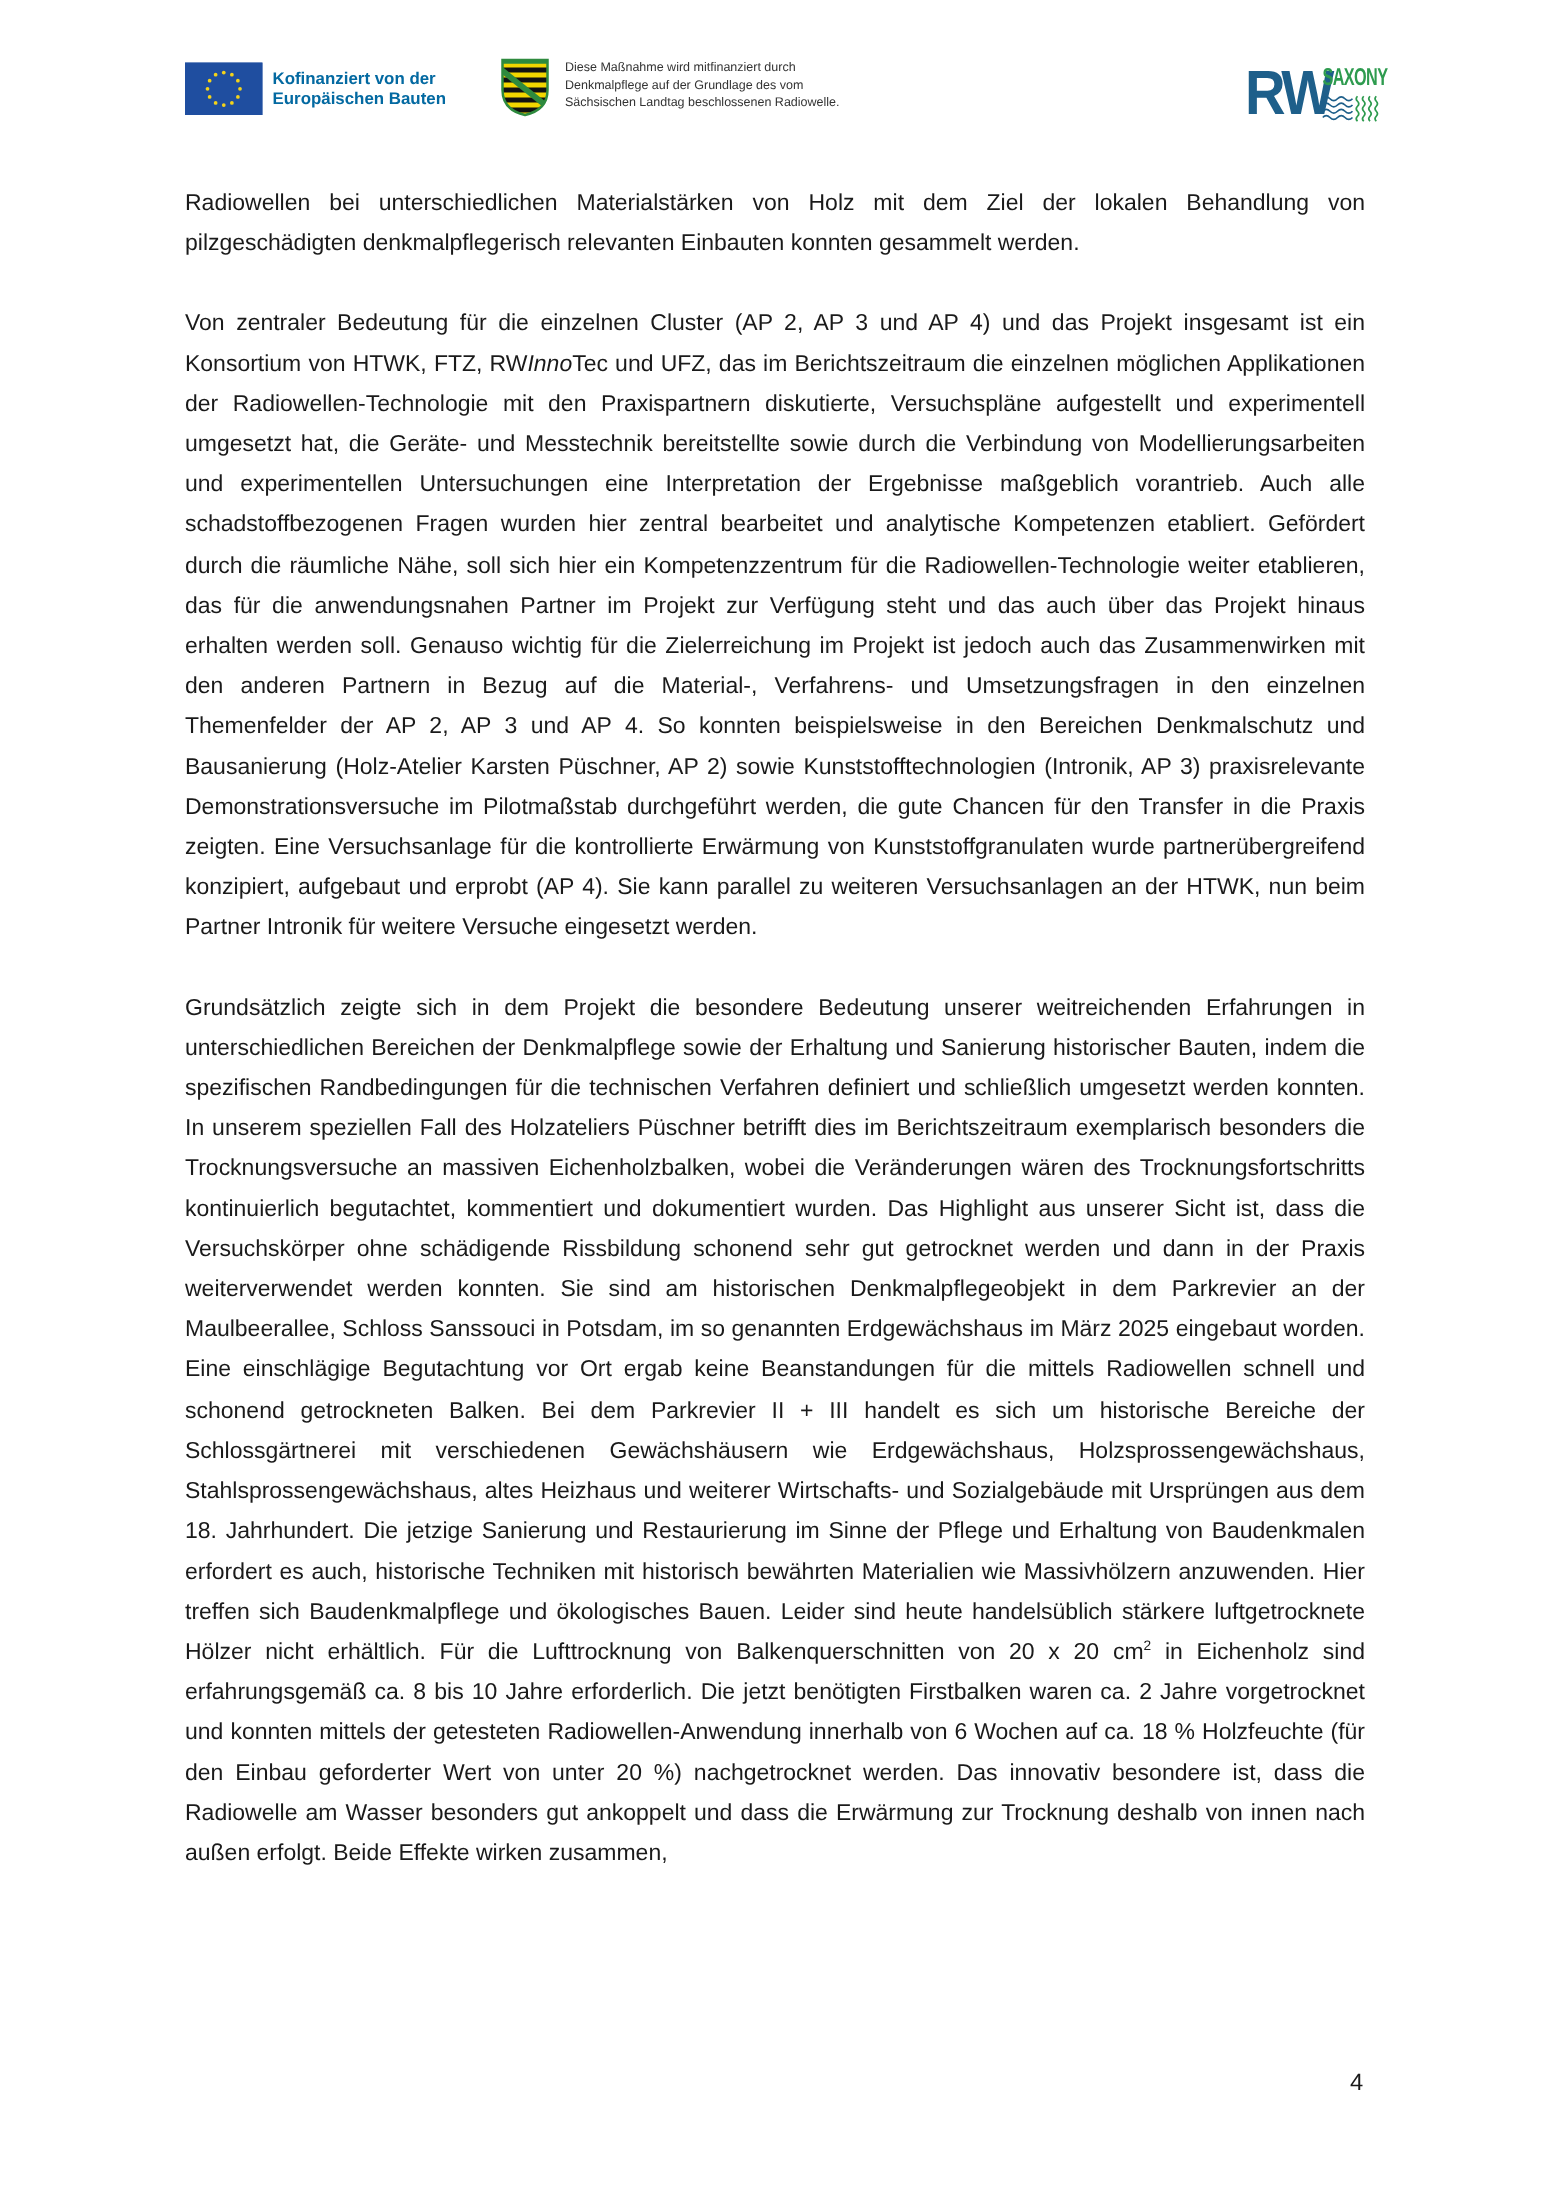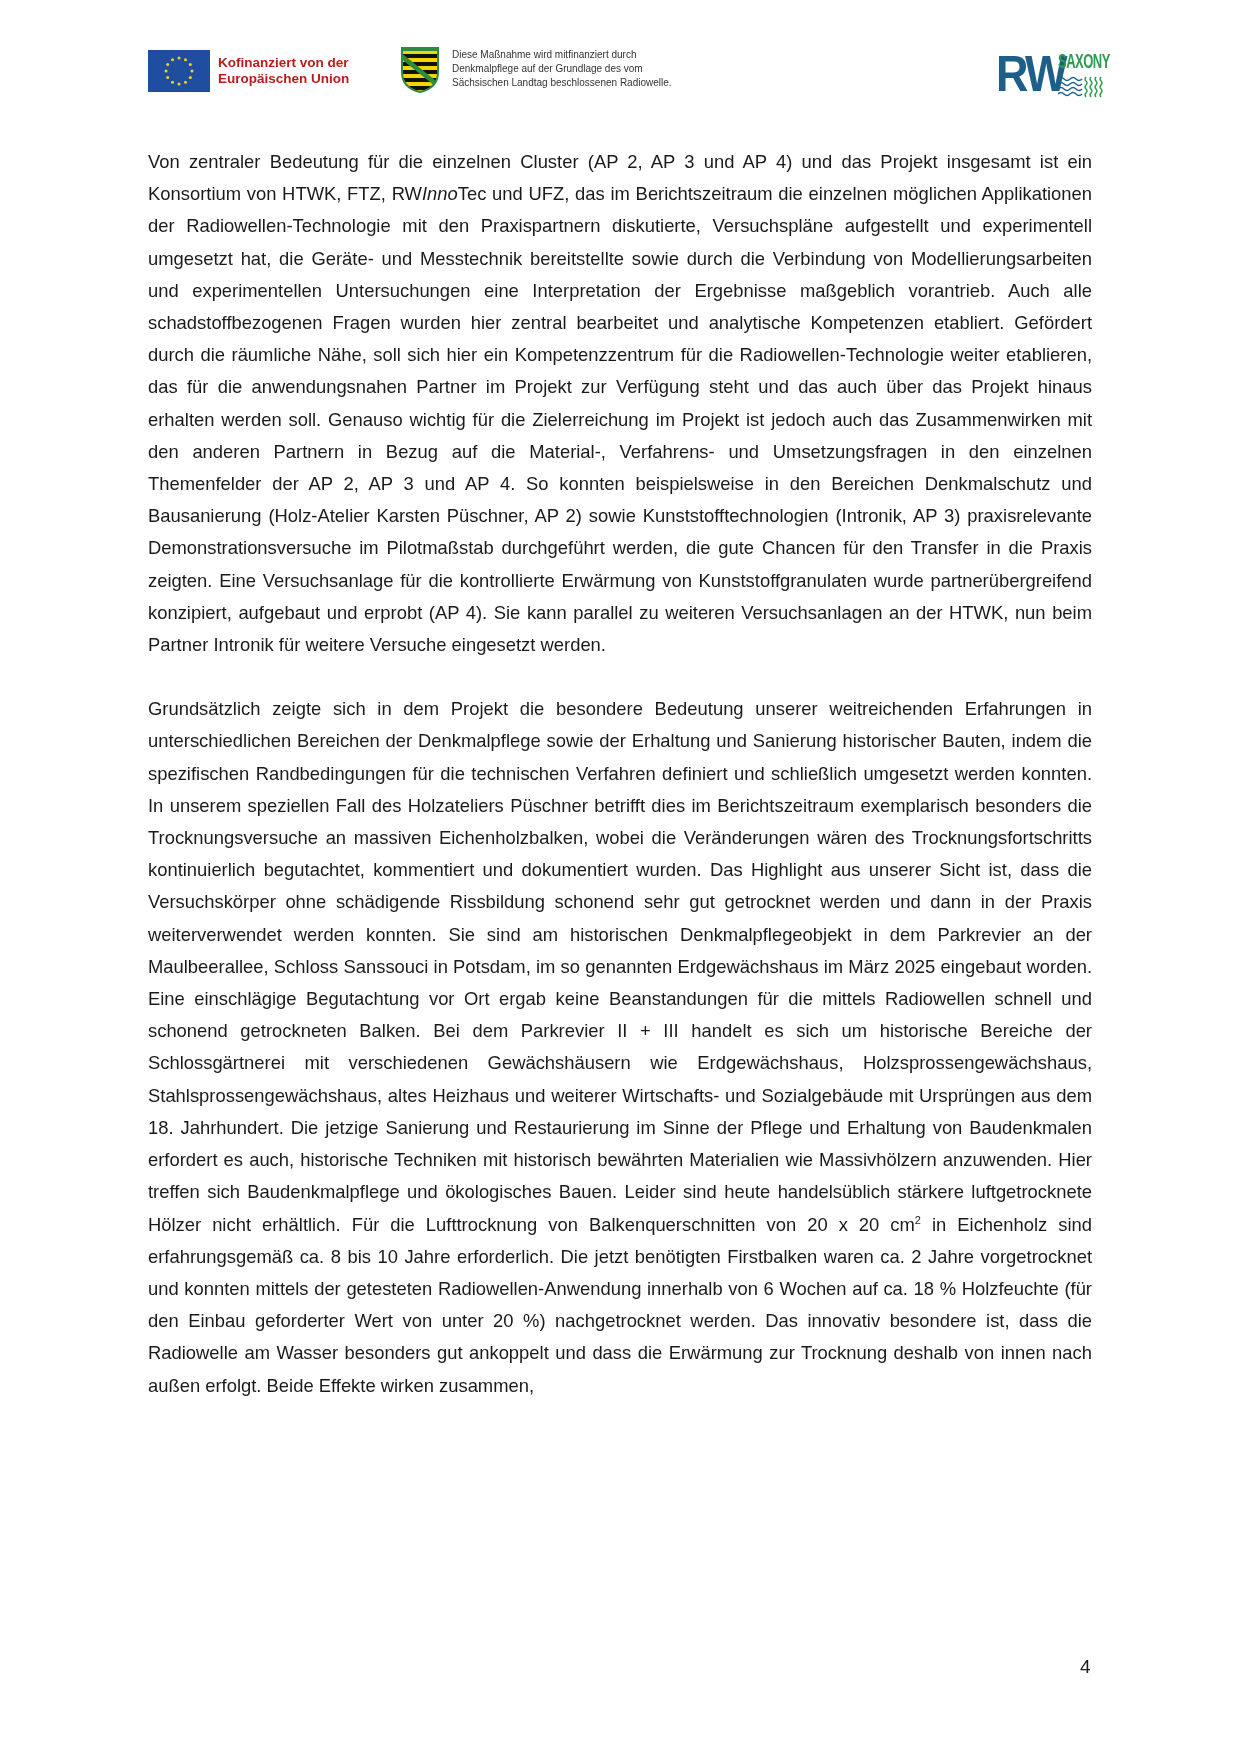--- a/index.html
+++ b/index.html
@@ -4,21 +4,21 @@
 <style>
   html, body { margin: 0; padding: 0; background: #ffffff; }
   body { width: 1240px; height: 1754px; position: relative; overflow: hidden; }
   .page { position: relative; width: 1240px; height: 1754px; background: #fff; }
 
   
   .header { position: absolute; top: 44px; left: 148px; right: 140px; height: 60px; }
   .eu-logo { position: absolute; left: 0; top: 6px; display: flex; align-items: center; }
   .eu-flag { width: 62px; height: 42px; background: #1f4ea0; position: relative; }
   .eu-flag svg { position: absolute; left: 0; top: 0; }
-  .eu-text { margin-left: 8px; color: #b91c1c; font-family: "Liberation Sans", sans-serif; font-weight: bold; font-size: 13.5px; line-height: 16px; }
+  .eu-text { margin-left: 8px; color: #0369a1; font-family: "Liberation Sans", sans-serif; font-weight: bold; font-size: 13.5px; line-height: 16px; }
 
   .sax-logo { position: absolute; left: 252px; top: 2px; display: flex; align-items: flex-start; }
   .sax-shield { width: 40px; height: 48px; }
   .sax-text { margin-left: 12px; color: #333; font-family: "Liberation Sans", sans-serif; font-size: 10px; line-height: 14px; padding-top: 2px; }
 
   .rw-logo { position: absolute; right: 0; top: 2px; width: 104px; height: 54px; }
   .rw-big { position: absolute; left: 0; top: 4px; font-family: "Liberation Sans", sans-serif; font-weight: bold; font-size: 50px; line-height: 48px; color: #1e5f8a; letter-spacing: -3px; transform: scaleX(0.9); transform-origin: left; }
   .rw-saxony { position: absolute; left: 62px; top: 4px; font-family: "Liberation Sans", sans-serif; font-weight: bold; font-size: 13px; color: #2e9b4f; letter-spacing: -0.5px; transform: scaleY(1.5); transform-origin: top; }
   .rw-waves { position: absolute; left: 62px; top: 30px; }
 
@@ -53,21 +53,21 @@
               <circle cx="24.5" cy="32.3" r="1.5"></circle>
               <circle cx="19.7" cy="27.5" r="1.5"></circle>
             <circle cx="18" cy="21" r="1.5"></circle>
               <circle cx="19.7" cy="14.5" r="1.5"></circle>
               <circle cx="24.5" cy="9.7" r="1.5"></circle>
           </g>
         </svg>
       </div>
       <div class="eu-text">
         <div>Kofinanziert von der</div>
-        <div>Europäischen Union</div>
+        <div>Europäischen Bauten</div>
       </div>
     </div>
 
     <div class="sax-logo">
       <div class="sax-shield">
         <svg width="40" height="48" viewBox="0 0 40 48">
           <defs>
             <clipPath id="shield">
                 <path d="M2 2 H38 V26 Q38 42 20 46 Q2 42 2 26 Z"></path>
               </clipPath>
@@ -106,20 +106,21 @@
           <path d="M28 1 q-2 2 0 4 t0 4 t0 4 t0 4 t0 4"></path>
           <path d="M33 1 q-2 2 0 4 t0 4 t0 4 t0 4 t0 4"></path>
           <path d="M38 1 q-2 2 0 4 t0 4 t0 4 t0 4 t0 4"></path>
           <path d="M43 1 q-2 2 0 4 t0 4 t0 4 t0 4 t0 4"></path>
         </g>
       </svg>
     </div>
   </div>
 
   <div class="content">
+    <p class="para"><span>Radiowellen bei unterschiedlichen Materialstärken von Holz mit dem Ziel der lokalen Behandlung von pilzgeschädigten denkmalpflegerisch relevanten Einbauten konnten gesammelt werden.</span></p>
 
     <p class="para"><span>Von zentraler Bedeutung für die einzelnen Cluster (</span><b>AP 2, AP 3</b><span> und </span><b>AP 4</b><span>) und das Projekt insgesamt ist ein Konsortium von HTWK, FTZ, RW</span><i>Inno</i><span>Tec und UFZ, das im Berichtszeitraum die einzelnen möglichen Applikationen der Radiowellen-Technologie mit den Praxispartnern diskutierte, Versuchspläne aufgestellt und experimentell umgesetzt hat, die Geräte- und Messtechnik bereitstellte sowie durch die Verbindung von Modellierungsarbeiten und experimentellen Untersuchungen eine Interpretation der Ergebnisse maßgeblich vorantrieb. Auch alle schadstoffbezogenen Fragen wurden hier zentral bearbeitet und analytische Kompetenzen etabliert. Gefördert durch die räumliche Nähe, soll sich hier ein Kompetenzzentrum für die Radiowellen-Technologie weiter etablieren, das für die anwendungsnahen Partner im Projekt zur Verfügung steht und das auch über das Projekt hinaus erhalten werden soll. Genauso wichtig für die Zielerreichung im Projekt ist jedoch auch das Zusammenwirken mit den anderen Partnern in Bezug auf die Material-, Verfahrens- und Umsetzungsfragen in den einzelnen Themenfelder der </span><b>AP 2</b><span>, </span><b>AP 3</b><span> und </span><b>AP 4</b><span>. So konnten beispielsweise in den Bereichen Denkmalschutz und Bausanierung (Holz-Atelier Karsten Püschner, </span><b>AP 2</b><span>) sowie Kunststofftechnologien (Intronik, </span><b>AP 3</b><span>) praxisrelevante Demonstrationsversuche im Pilotmaßstab durchgeführt werden, die gute Chancen für den Transfer in die Praxis zeigten. Eine Versuchsanlage für die kontrollierte Erwärmung von Kunststoffgranulaten wurde partnerübergreifend konzipiert, aufgebaut und erprobt (</span><b>AP 4</b><span>). Sie kann parallel zu weiteren Versuchsanlagen an der HTWK, nun beim Partner Intronik für weitere Versuche eingesetzt werden.</span></p>
 
     <p class="para"><span>Grundsätzlich zeigte sich in dem Projekt die besondere Bedeutung unserer weitreichenden Erfahrungen in unterschiedlichen Bereichen der Denkmalpflege sowie der Erhaltung und Sanierung historischer Bauten, indem die spezifischen Randbedingungen für die technischen Verfahren definiert und schließlich umgesetzt werden konnten. In unserem speziellen Fall des Holzateliers Püschner betrifft dies im Berichtszeitraum exemplarisch besonders die Trocknungsversuche an massiven Eichenholzbalken, wobei die Veränderungen wären des Trocknungsfortschritts kontinuierlich begutachtet, kommentiert und dokumentiert wurden. Das Highlight aus unserer Sicht ist, dass die Versuchskörper ohne schädigende Rissbildung schonend sehr gut getrocknet werden und dann in der Praxis weiterverwendet werden konnten. Sie sind am historischen Denkmalpflegeobjekt in dem Parkrevier an der Maulbeerallee, Schloss Sanssouci in Potsdam, im so genannten Erdgewächshaus im März 2025 eingebaut worden. Eine einschlägige Begutachtung vor Ort ergab keine Beanstandungen für die mittels Radiowellen schnell und schonend getrockneten Balken. Bei dem Parkrevier II + III handelt es sich um historische Bereiche der Schlossgärtnerei mit verschiedenen Gewächshäusern wie Erdgewächshaus, Holzsprossengewächshaus, Stahlsprossengewächshaus, altes Heizhaus und weiterer Wirtschafts- und Sozialgebäude mit Ursprüngen aus dem 18. Jahrhundert. Die jetzige Sanierung und Restaurierung im Sinne der Pflege und Erhaltung von Baudenkmalen erfordert es auch, historische Techniken mit historisch bewährten Materialien wie Massivhölzern anzuwenden. Hier treffen sich Baudenkmalpflege und ökologisches Bauen. Leider sind heute handelsüblich stärkere luftgetrocknete Hölzer nicht erhältlich. Für die Lufttrocknung von Balkenquerschnitten von 20 x 20 cm</span><sup>2</sup><span> in Eichenholz sind erfahrungsgemäß ca. 8 bis 10 Jahre erforderlich. Die jetzt benötigten Firstbalken waren ca. 2 Jahre vorgetrocknet und konnten mittels der getesteten Radiowellen-Anwendung innerhalb von 6 Wochen auf ca. 18 % Holzfeuchte (für den Einbau geforderter Wert von unter 20 %) nachgetrocknet werden. Das innovativ besondere ist, dass die Radiowelle am Wasser besonders gut ankoppelt und dass die Erwärmung zur Trocknung deshalb von innen nach außen erfolgt. Beide Effekte wirken zusammen,</span></p>
   </div>
 
   <div class="page-number">4</div>
 </div>
 
 </body></html>

